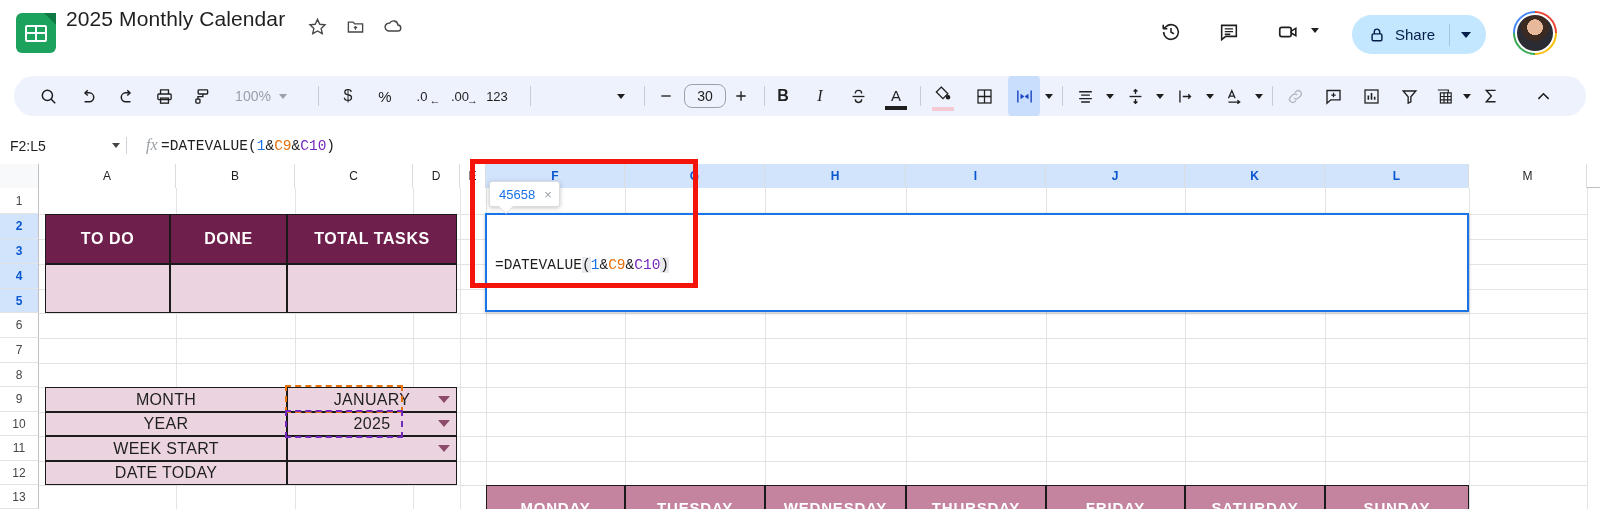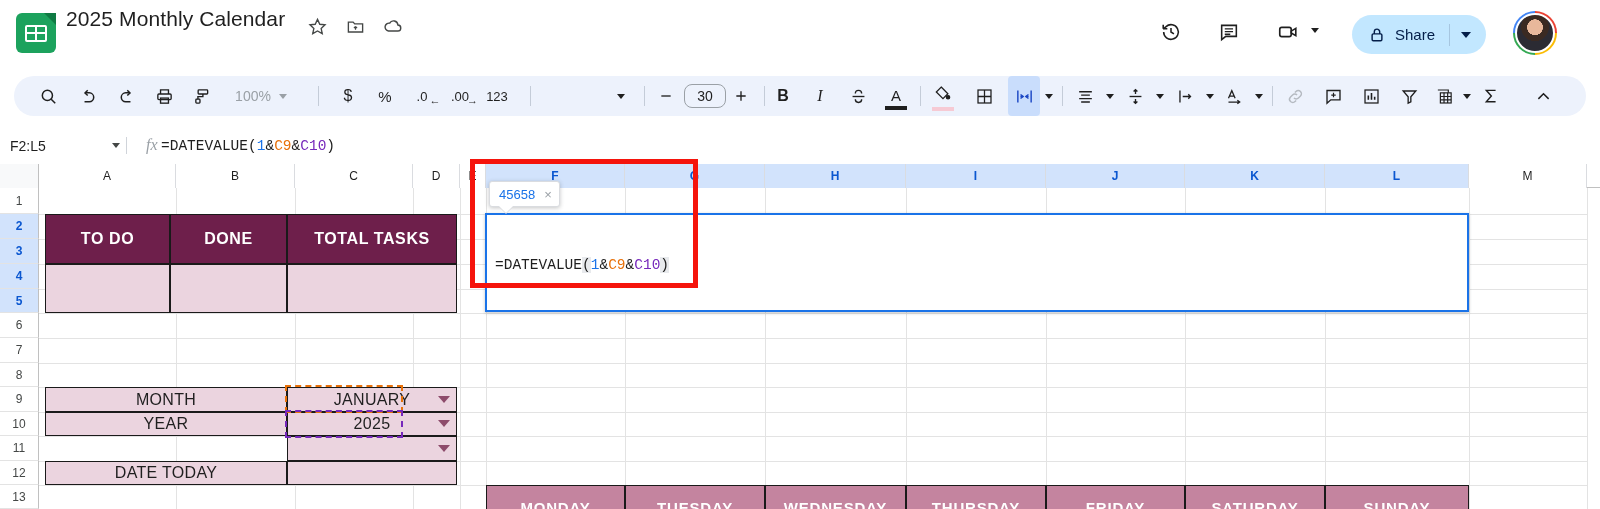--- a/index.html
+++ b/index.html
@@ -537,20 +537,21 @@
 
 
     <div class="cell lbl-pink" style="left:45px;top:223px;width:242px;height:25px">MONTH</div>
     <div class="cell lbl-pink" style="left:287px;top:223px;width:170px;height:25px">JANUARY</div>
     <div class="dv-caret" style="left:438px;top:232px"></div>
 
     <div class="cell lbl-pink" style="left:45px;top:248px;width:242px;height:24px">YEAR</div>
     <div class="cell lbl-pink" style="left:287px;top:248px;width:170px;height:24px">2025</div>
     <div class="dv-caret" style="left:438px;top:256px"></div>
 
+    <div class="cell lbl-pink" style="left:45px;top:272px;width:242px;height:25px">WEEK START</div>
     <div class="cell lbl-pink" style="left:287px;top:272px;width:170px;height:25px"></div>
     <div class="dv-caret" style="left:438px;top:281px"></div>
 
     <div class="cell lbl-pink" style="left:45px;top:297px;width:242px;height:24px">DATE TODAY</div>
     <div class="cell lbl-pink" style="left:287px;top:297px;width:170px;height:24px"></div>
 
     <div class="ref-box-orange" style="left:285px;top:221px;width:118px;height:28px"></div>
     <div class="ref-box-purple" style="left:285px;top:246px;width:118px;height:28px"></div>
 
     <div class="cell day-hdr" style="left:486px;top:321px;width:139px;height:44px">MONDAY</div>

